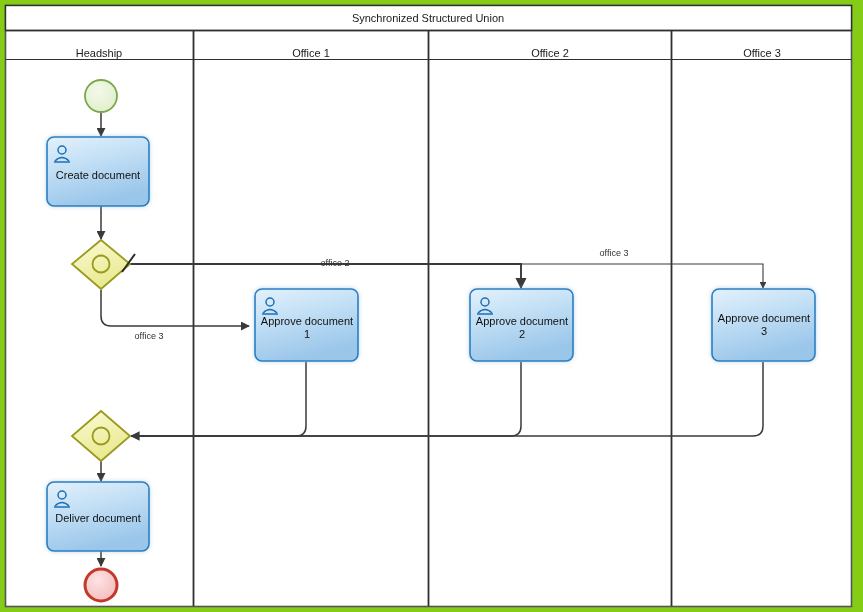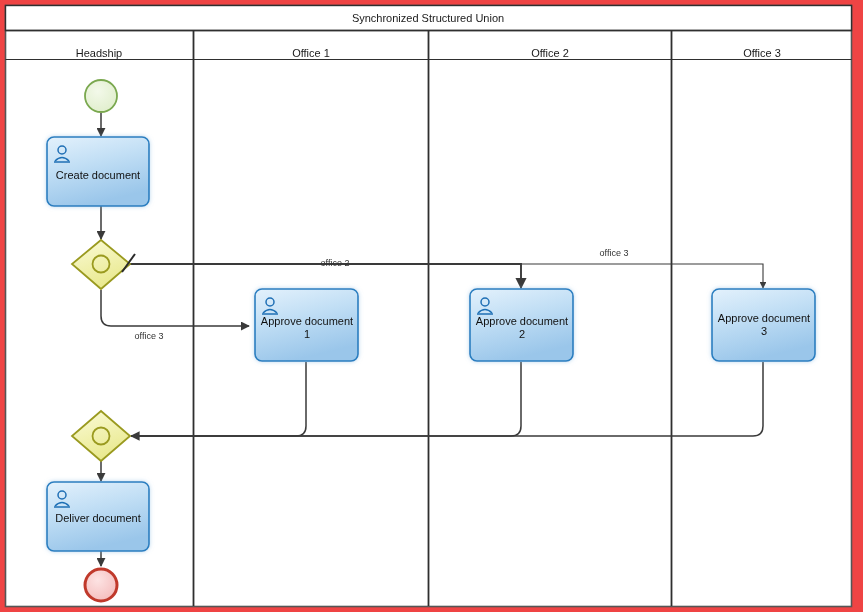--- a/index.html
+++ b/index.html
@@ -5,21 +5,21 @@
   html, body {
     margin: 0;
     padding: 0;
     background: #ffffff;
     font-family: "Liberation Sans", sans-serif;
   }
   #stage {
     position: relative;
     width: 863px;
     height: 612px;
-    background: #ef4444;
+    background: #84cc16;
     overflow: hidden;
   }
   #stage svg {
     position: absolute;
     top: 0;
     left: 0;
   }
   .pool-title-text {
     font-size: 11px;
     fill: #1a1a1a;

